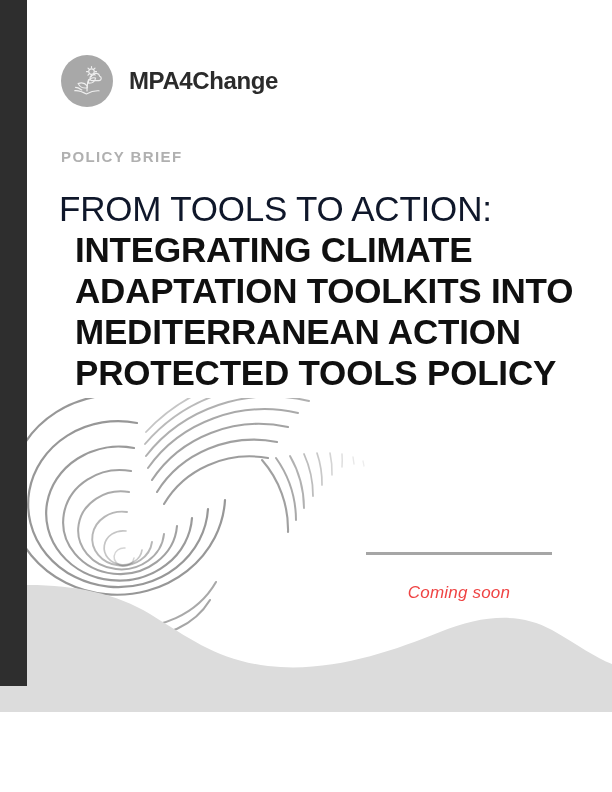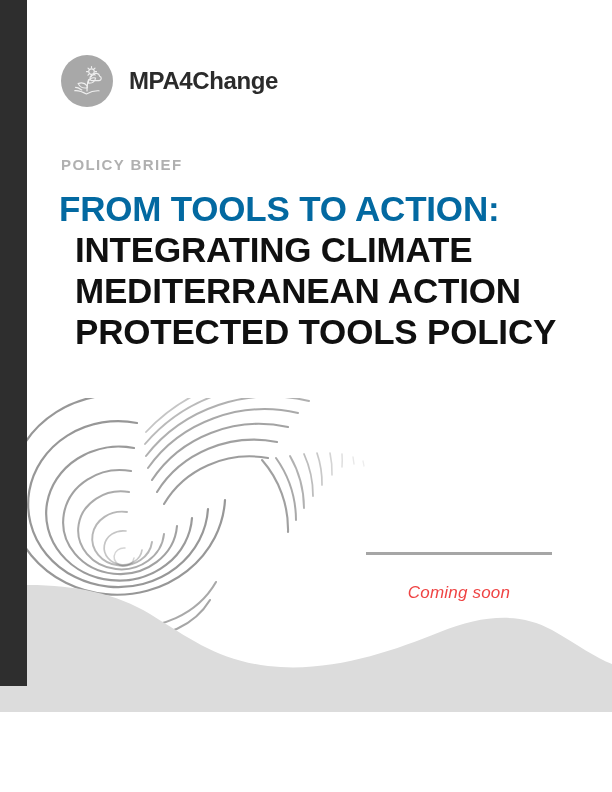--- a/index.html
+++ b/index.html
@@ -86,42 +86,41 @@
   
   #eyebrow {
     position: absolute;
     left: 61px;
     top: 148px;
     font-size: 15px;
     font-weight: bold;
     letter-spacing: 1.4px;
     color: #b0b0b0;
     z-index: 4;
-    margin-top: 8px;
   }
 
   
   #title-block {
     position: absolute;
     left: 59px;
     top: 188px;
     width: 520px;
     z-index: 4;
   }
   .title-line {
     display: block;
     font-size: 35px;
     line-height: 41px;
     color: #101010;
     letter-spacing: -0.2px;
     white-space: nowrap;
   }
   .title-line.light {
-    font-weight: 700;
-    color: #0369a1;
+    font-weight: 400;
+    color: #0f172a;
   }
   .title-line.bold {
     font-weight: bold;
     margin-left: 16px;
   }
 
   
   #coming-soon-block {
     position: absolute;
     left: 366px;
@@ -229,20 +228,21 @@
       </svg>
     </div>
     <div id="brand-name">MPA4Change</div>
   </div>
 
   <div id="eyebrow">POLICY BRIEF</div>
 
   <div id="title-block">
     <span class="title-line light">FROM TOOLS TO ACTION:</span>
     <span class="title-line bold">INTEGRATING CLIMATE</span>
+    <span class="title-line bold">ADAPTATION TOOLKITS INTO</span>
     <span class="title-line bold">MEDITERRANEAN ACTION</span>
     <span class="title-line bold">PROTECTED TOOLS POLICY</span>
   </div>
 
   <div id="coming-soon-block">
     <div id="coming-soon-rule"></div>
     <div id="coming-soon-text">Coming soon</div>
   </div>
 
 </div>

